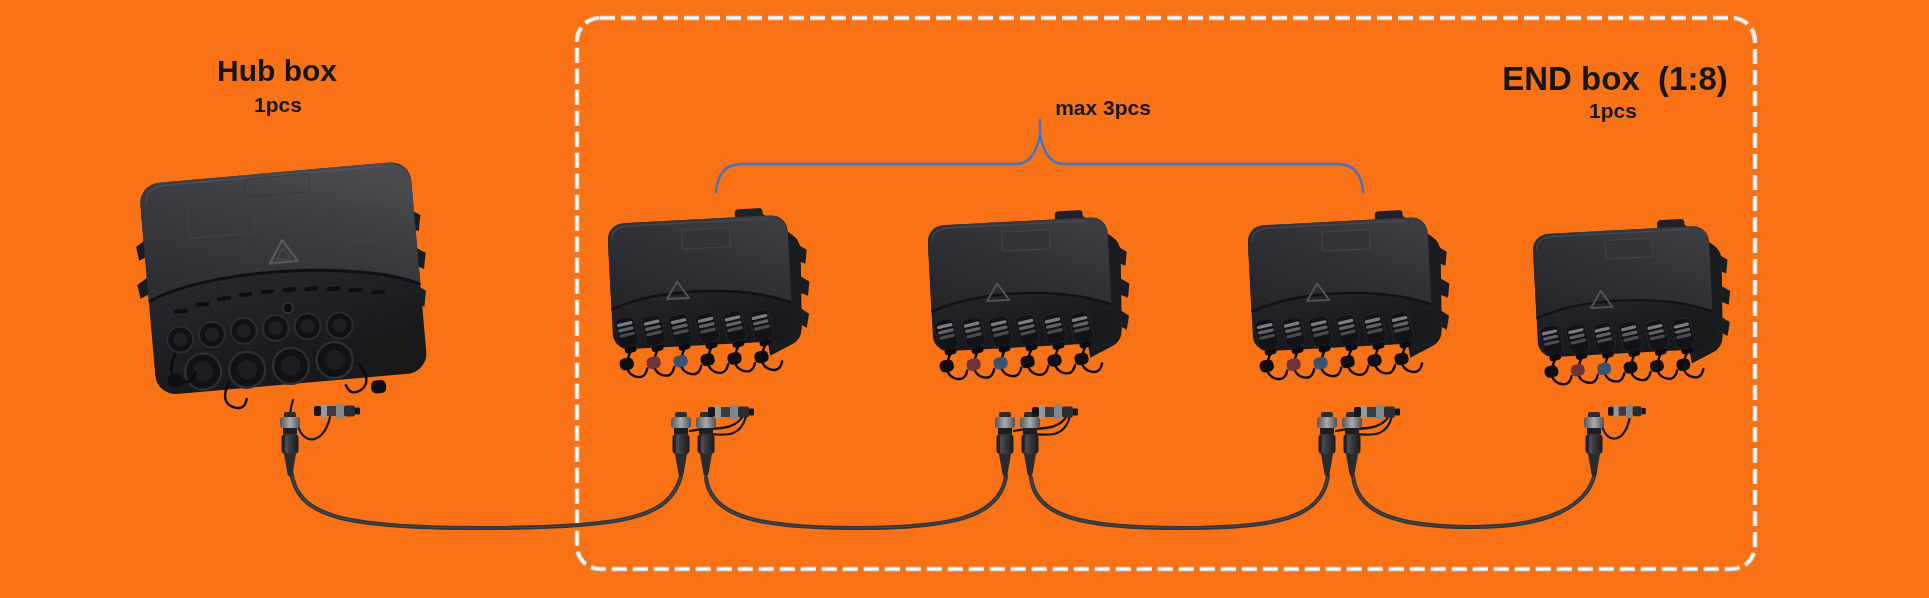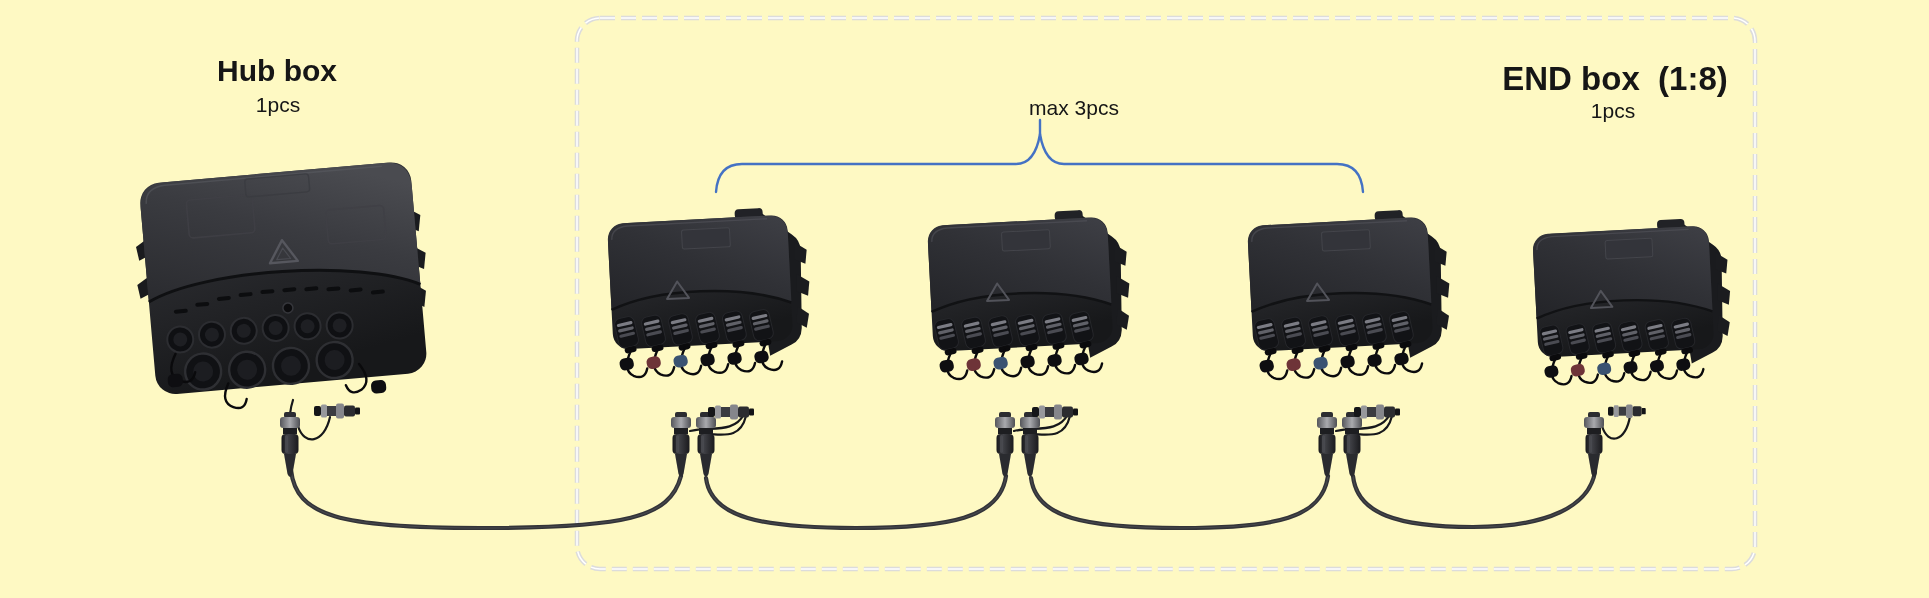--- a/index.html
+++ b/index.html
@@ -1,29 +1,29 @@
 <!DOCTYPE html>
 <html style="--title_text: #161616; --brace_blue: #4472c4; --boundary_dash: #dcdcdc; --cable_dark: #333438; --thin_wire: #17181b; --port_red_cap: #6e3438; --port_blue_cap: #3a5372;"><head>
 <meta charset="utf-8">
 <style>
   html,body{margin:0;padding:0;background:#ffffff;}
   .canvas{
-    position:relative;width:1929px;height:598px;background:#fef9c3;
+    position:relative;width:1929px;height:598px;background:#f97316;
     overflow:hidden;font-family:"Liberation Sans",sans-serif;
   }
   .layer{position:absolute;left:0;top:0;pointer-events:none;}
   .abs{position:absolute;}
   
   .lbl{position:absolute;transform:translateX(-50%);white-space:pre;color:var(--title_text,#161616);line-height:1.15;}
   .lbl.title{font-weight:700;font-size:29px;}
-  .lbl.qty{font-weight:400;font-size:21px;}
+  .lbl.qty{font-weight:700;font-size:21px;}
   #hub-title{left:277px;top:54px;font-size:30px;}
   #hub-qty{left:278px;top:93px;}
   #sub-title{left:1044px;top:58px;font-size:28px;}
-  #sub-qty{left:1074px;top:96px;}
+  #sub-qty{left:1103px;top:96px;}
   #end-title{left:1615px;top:60px;font-size:33px;}
   #end-qty{left:1613px;top:99px;}
   
   .dash-outer{fill:none;stroke:var(--boundary_dash,#dcdcdc);stroke-width:4.6;stroke-dasharray:15 6;}
   .dash-inner{fill:none;stroke:#ffffff;stroke-width:1.5;stroke-dasharray:15 6;}
   .brace-path{fill:none;stroke:var(--brace_blue,#4472c4);stroke-width:2.4;stroke-linecap:round;stroke-linejoin:round;}
   .cable{fill:none;stroke:var(--cable_dark,#333438);stroke-width:4.2;stroke-linecap:round;}
   .cable-hl{fill:none;stroke:#5a5b60;stroke-width:1.1;stroke-linecap:round;opacity:.55;}
   .thinwire{fill:none;stroke:var(--thin_wire,#17181b);stroke-width:2.2;stroke-linecap:round;}
   .loopwire{fill:none;stroke:#0a0a0c;stroke-width:2.4;stroke-linecap:round;}

